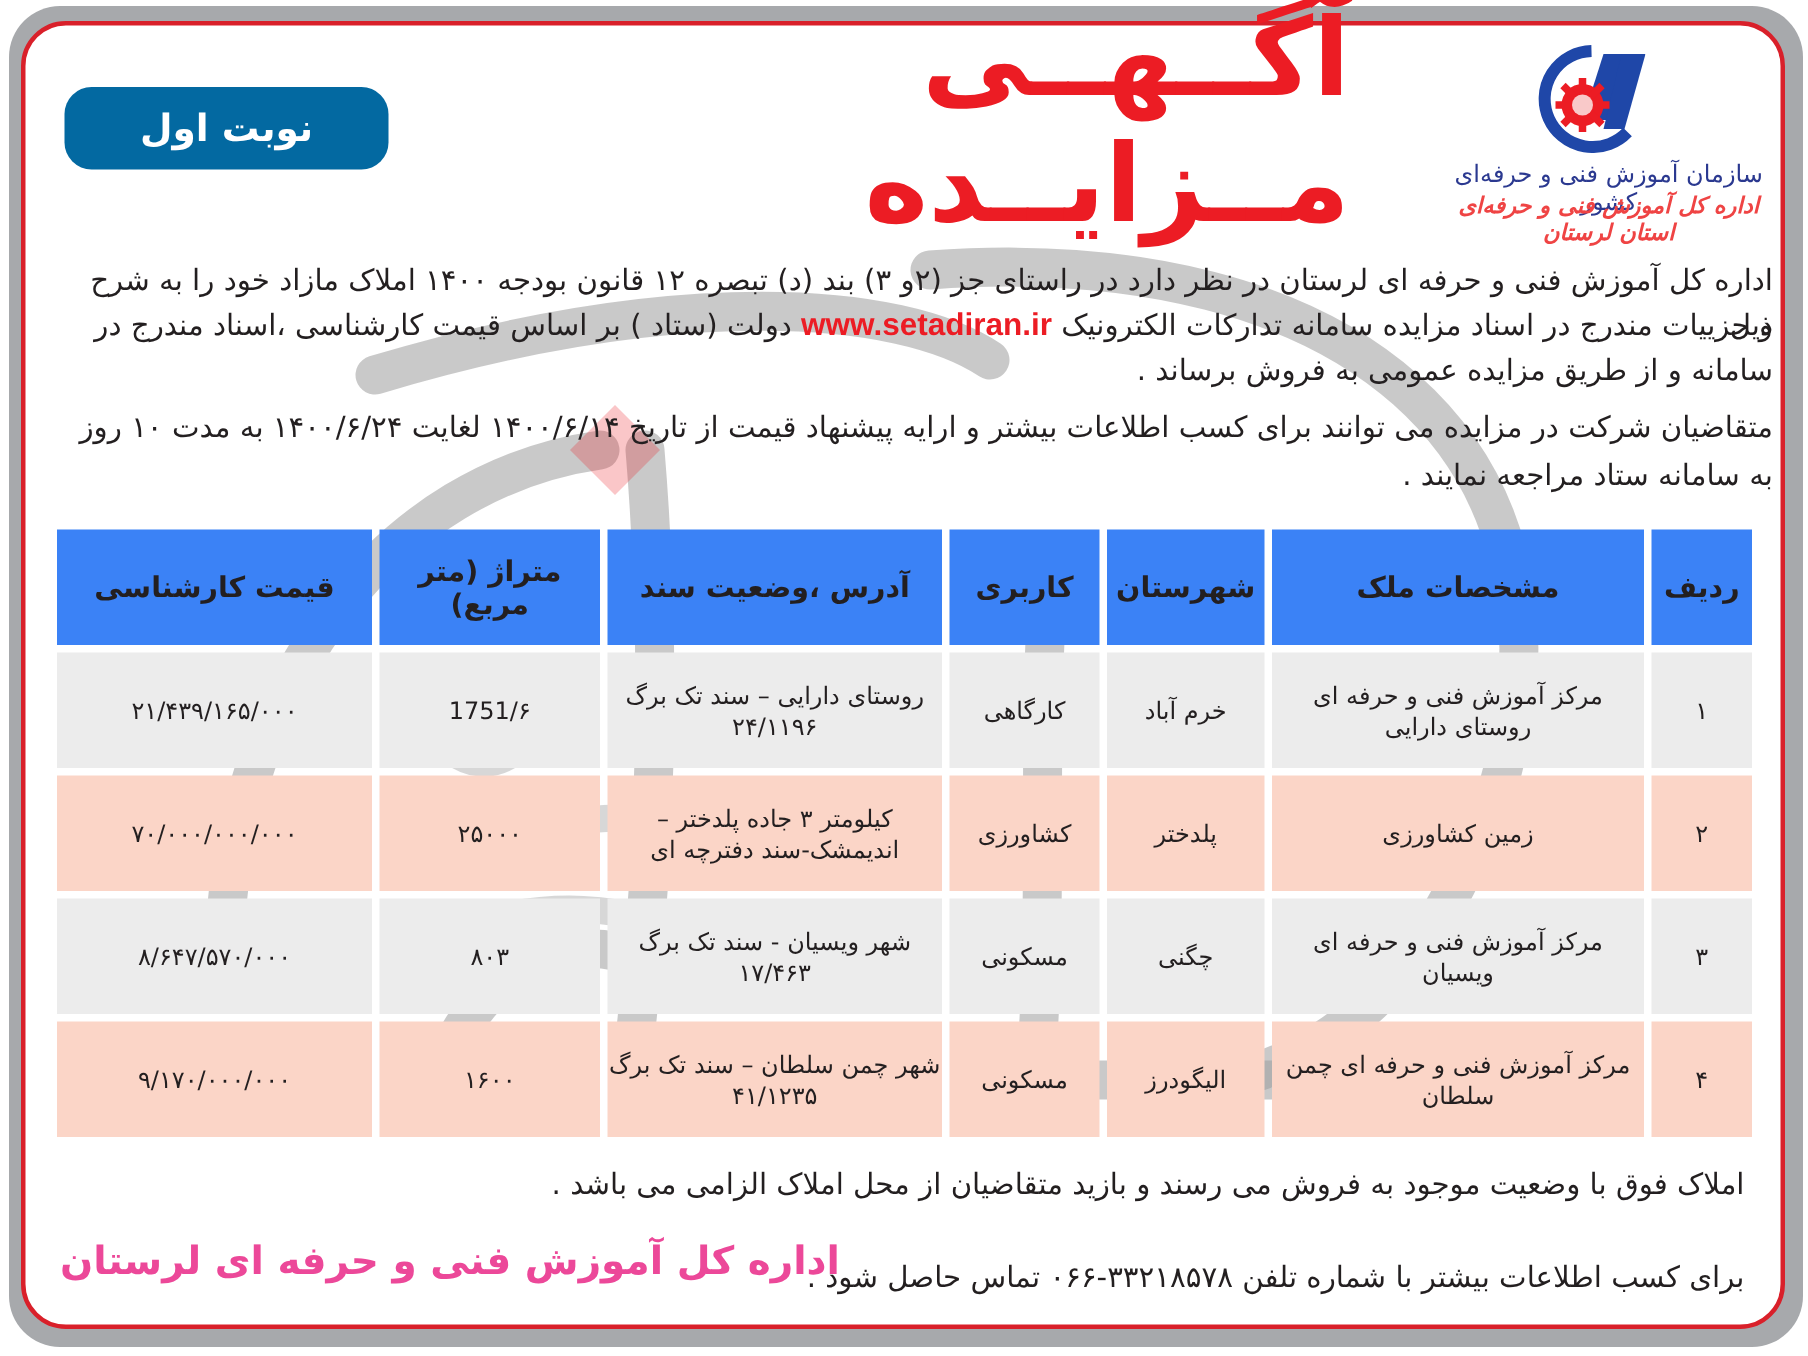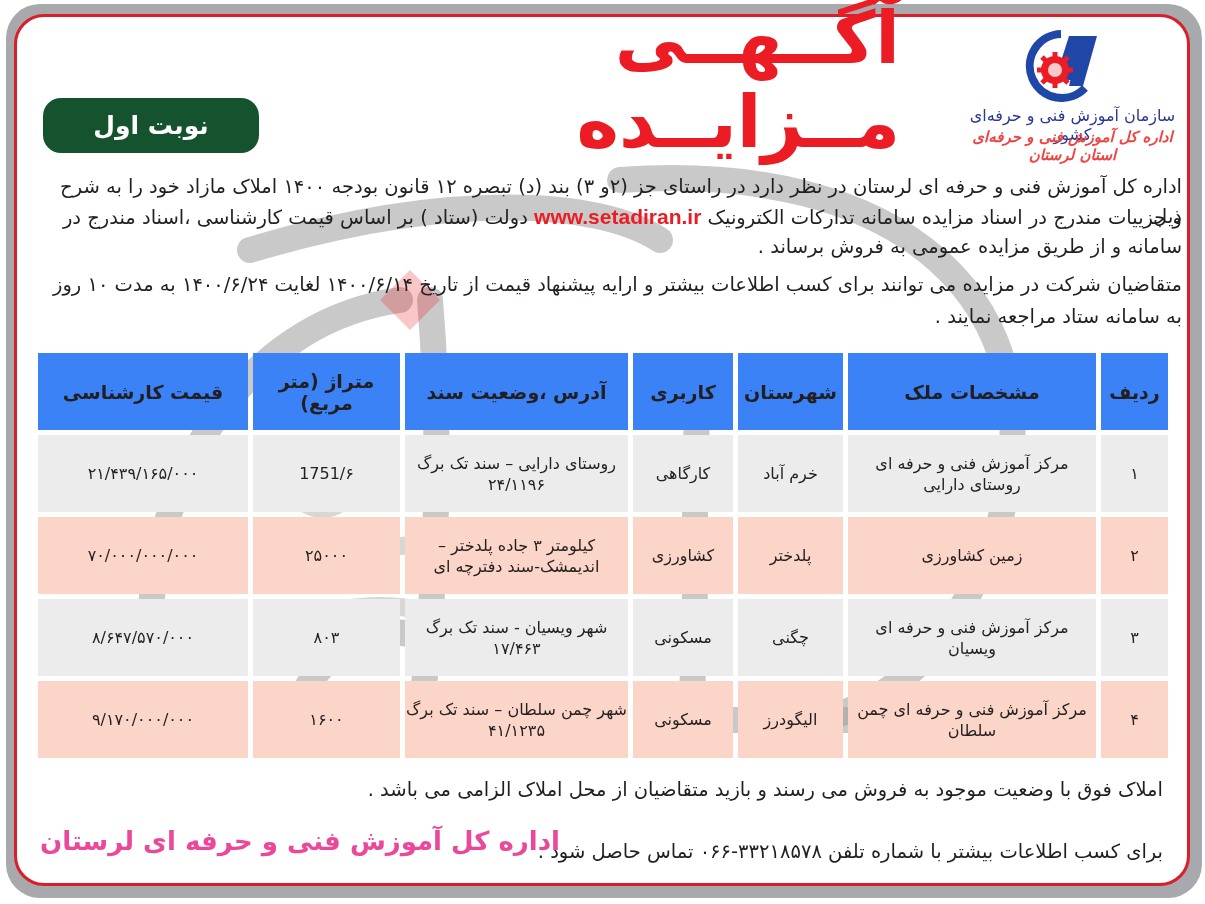--- a/index.html
+++ b/index.html
@@ -1,21 +1,21 @@
 <!DOCTYPE html>
 <html lang="fa" dir="rtl"><head>
 <meta charset="utf-8">
 <style>
   html,body{margin:0;padding:0;}
   body{width:1205px;height:904px;background:#ffffff;position:relative;overflow:hidden;font-family:"DejaVu Sans",sans-serif;color:#231f20;}
   .frame-shadow{position:absolute;left:6px;top:4px;width:1196px;height:894px;border-radius:34px;background:#a7a9ac;}
   .frame{position:absolute;left:14px;top:14px;width:1176px;height:872px;border-radius:30px;background:#fff;border:3px solid #d9202a;box-sizing:border-box;overflow:hidden;}
   .watermark{position:absolute;left:0;top:0;width:1205px;height:904px;pointer-events:none;}
   .abs{position:absolute;}
-  .badge{left:43px;top:58px;width:216px;height:55px;border-radius:18px;background:#14532d;color:#fff;font-weight:bold;font-size:25px;display:flex;align-items:center;justify-content:center;margin-top:40px;}
+  .badge{left:43px;top:58px;width:216px;height:55px;border-radius:18px;background:#0369a1;color:#fff;font-weight:bold;font-size:25px;display:flex;align-items:center;justify-content:center;}
   .title{left:340px;top:25px;width:560px;height:110px;color:#ec1c24;font-weight:bold;font-size:72px;display:flex;align-items:center;justify-content:center;letter-spacing:2px;font-family:"DejaVu Sans",sans-serif;}
   .logo{left:1025px;top:30px;width:72px;height:72px;}
   .org-small{left:960px;top:106px;width:225px;font-size:16px;color:#2b3990;text-align:center;}
   .org-big{left:960px;top:128px;width:225px;font-size:15px;font-weight:bold;font-style:italic;color:#ef4444;text-align:center;}
   .para{left:30px;width:1152px;font-size:19.5px;line-height:30px;text-align:right;}
   .url{color:#ec1c24;font-weight:bold;font-family:"Liberation Sans",sans-serif;direction:ltr;unicode-bidi:embed;font-size:21px;}
   table.grid{position:absolute;left:33px;top:348px;width:1135px;border-collapse:separate;border-spacing:5px;table-layout:fixed;}
   table.grid th{background:#3b82f6;height:75px;font-size:19px;font-weight:bold;color:#231f20;}
   table.grid td{height:75px;font-size:16px;text-align:center;color:#231f20;line-height:21px;}
   tr.odd td{background:#ececec;}

